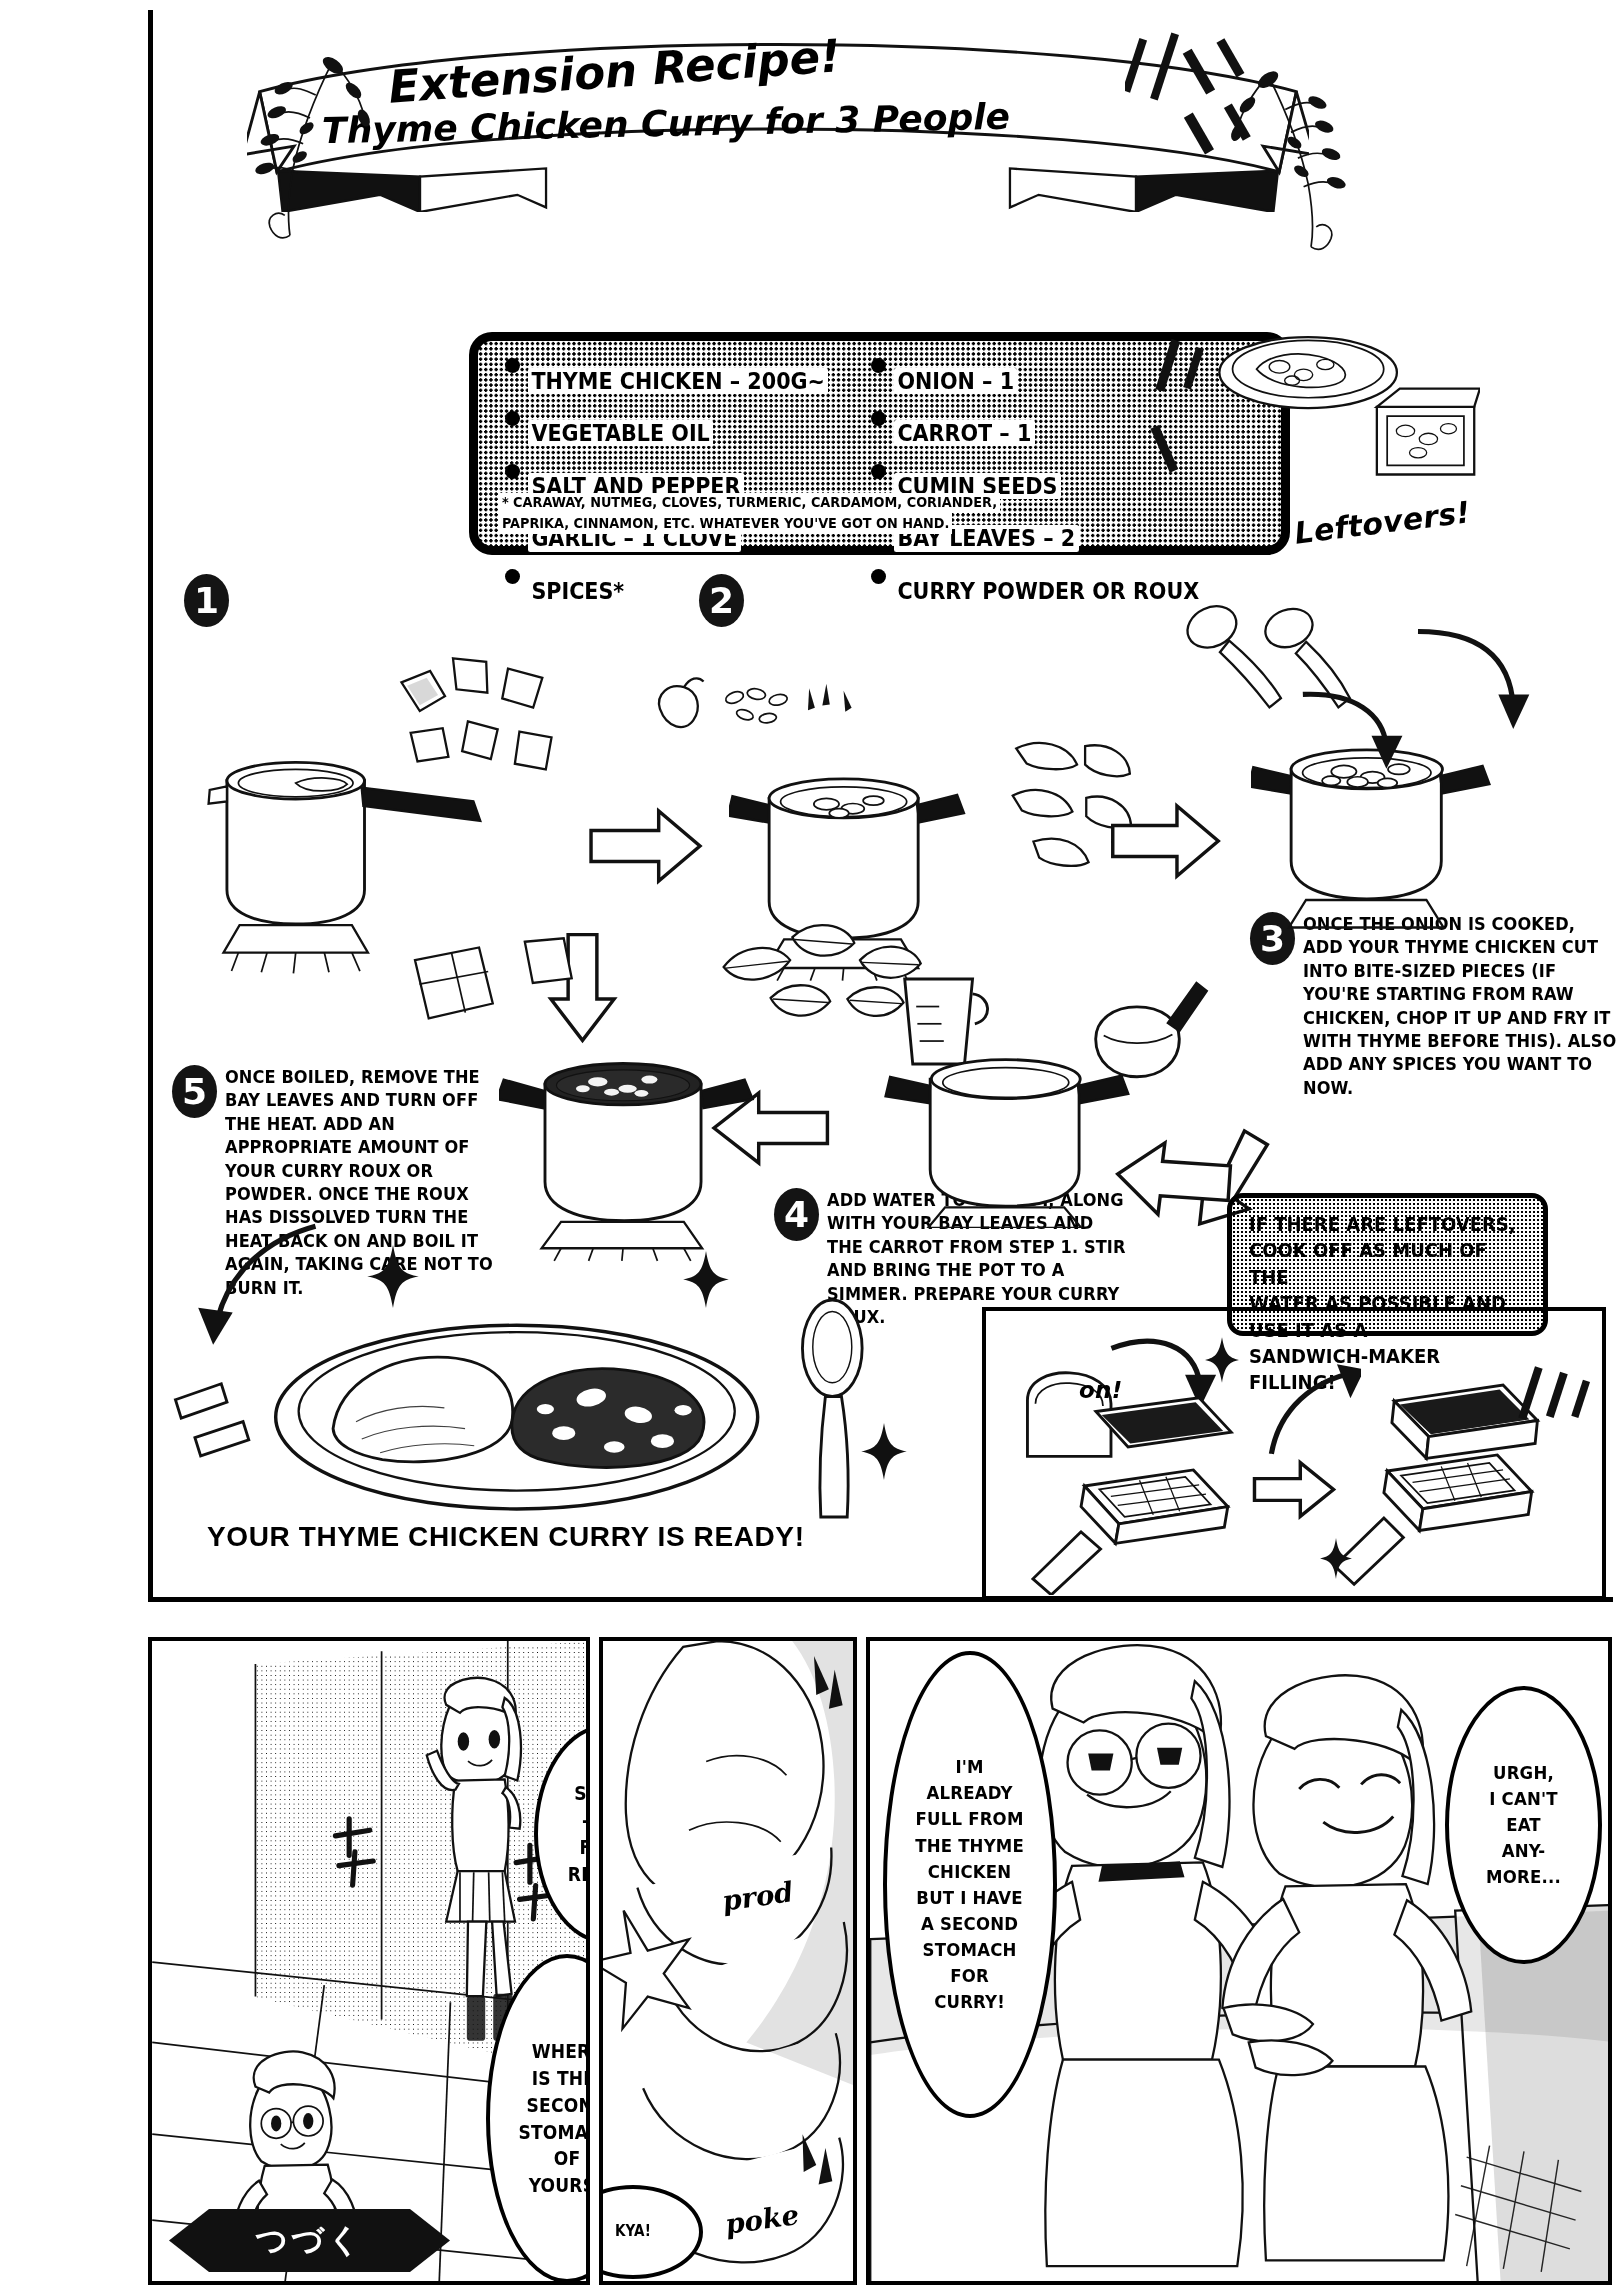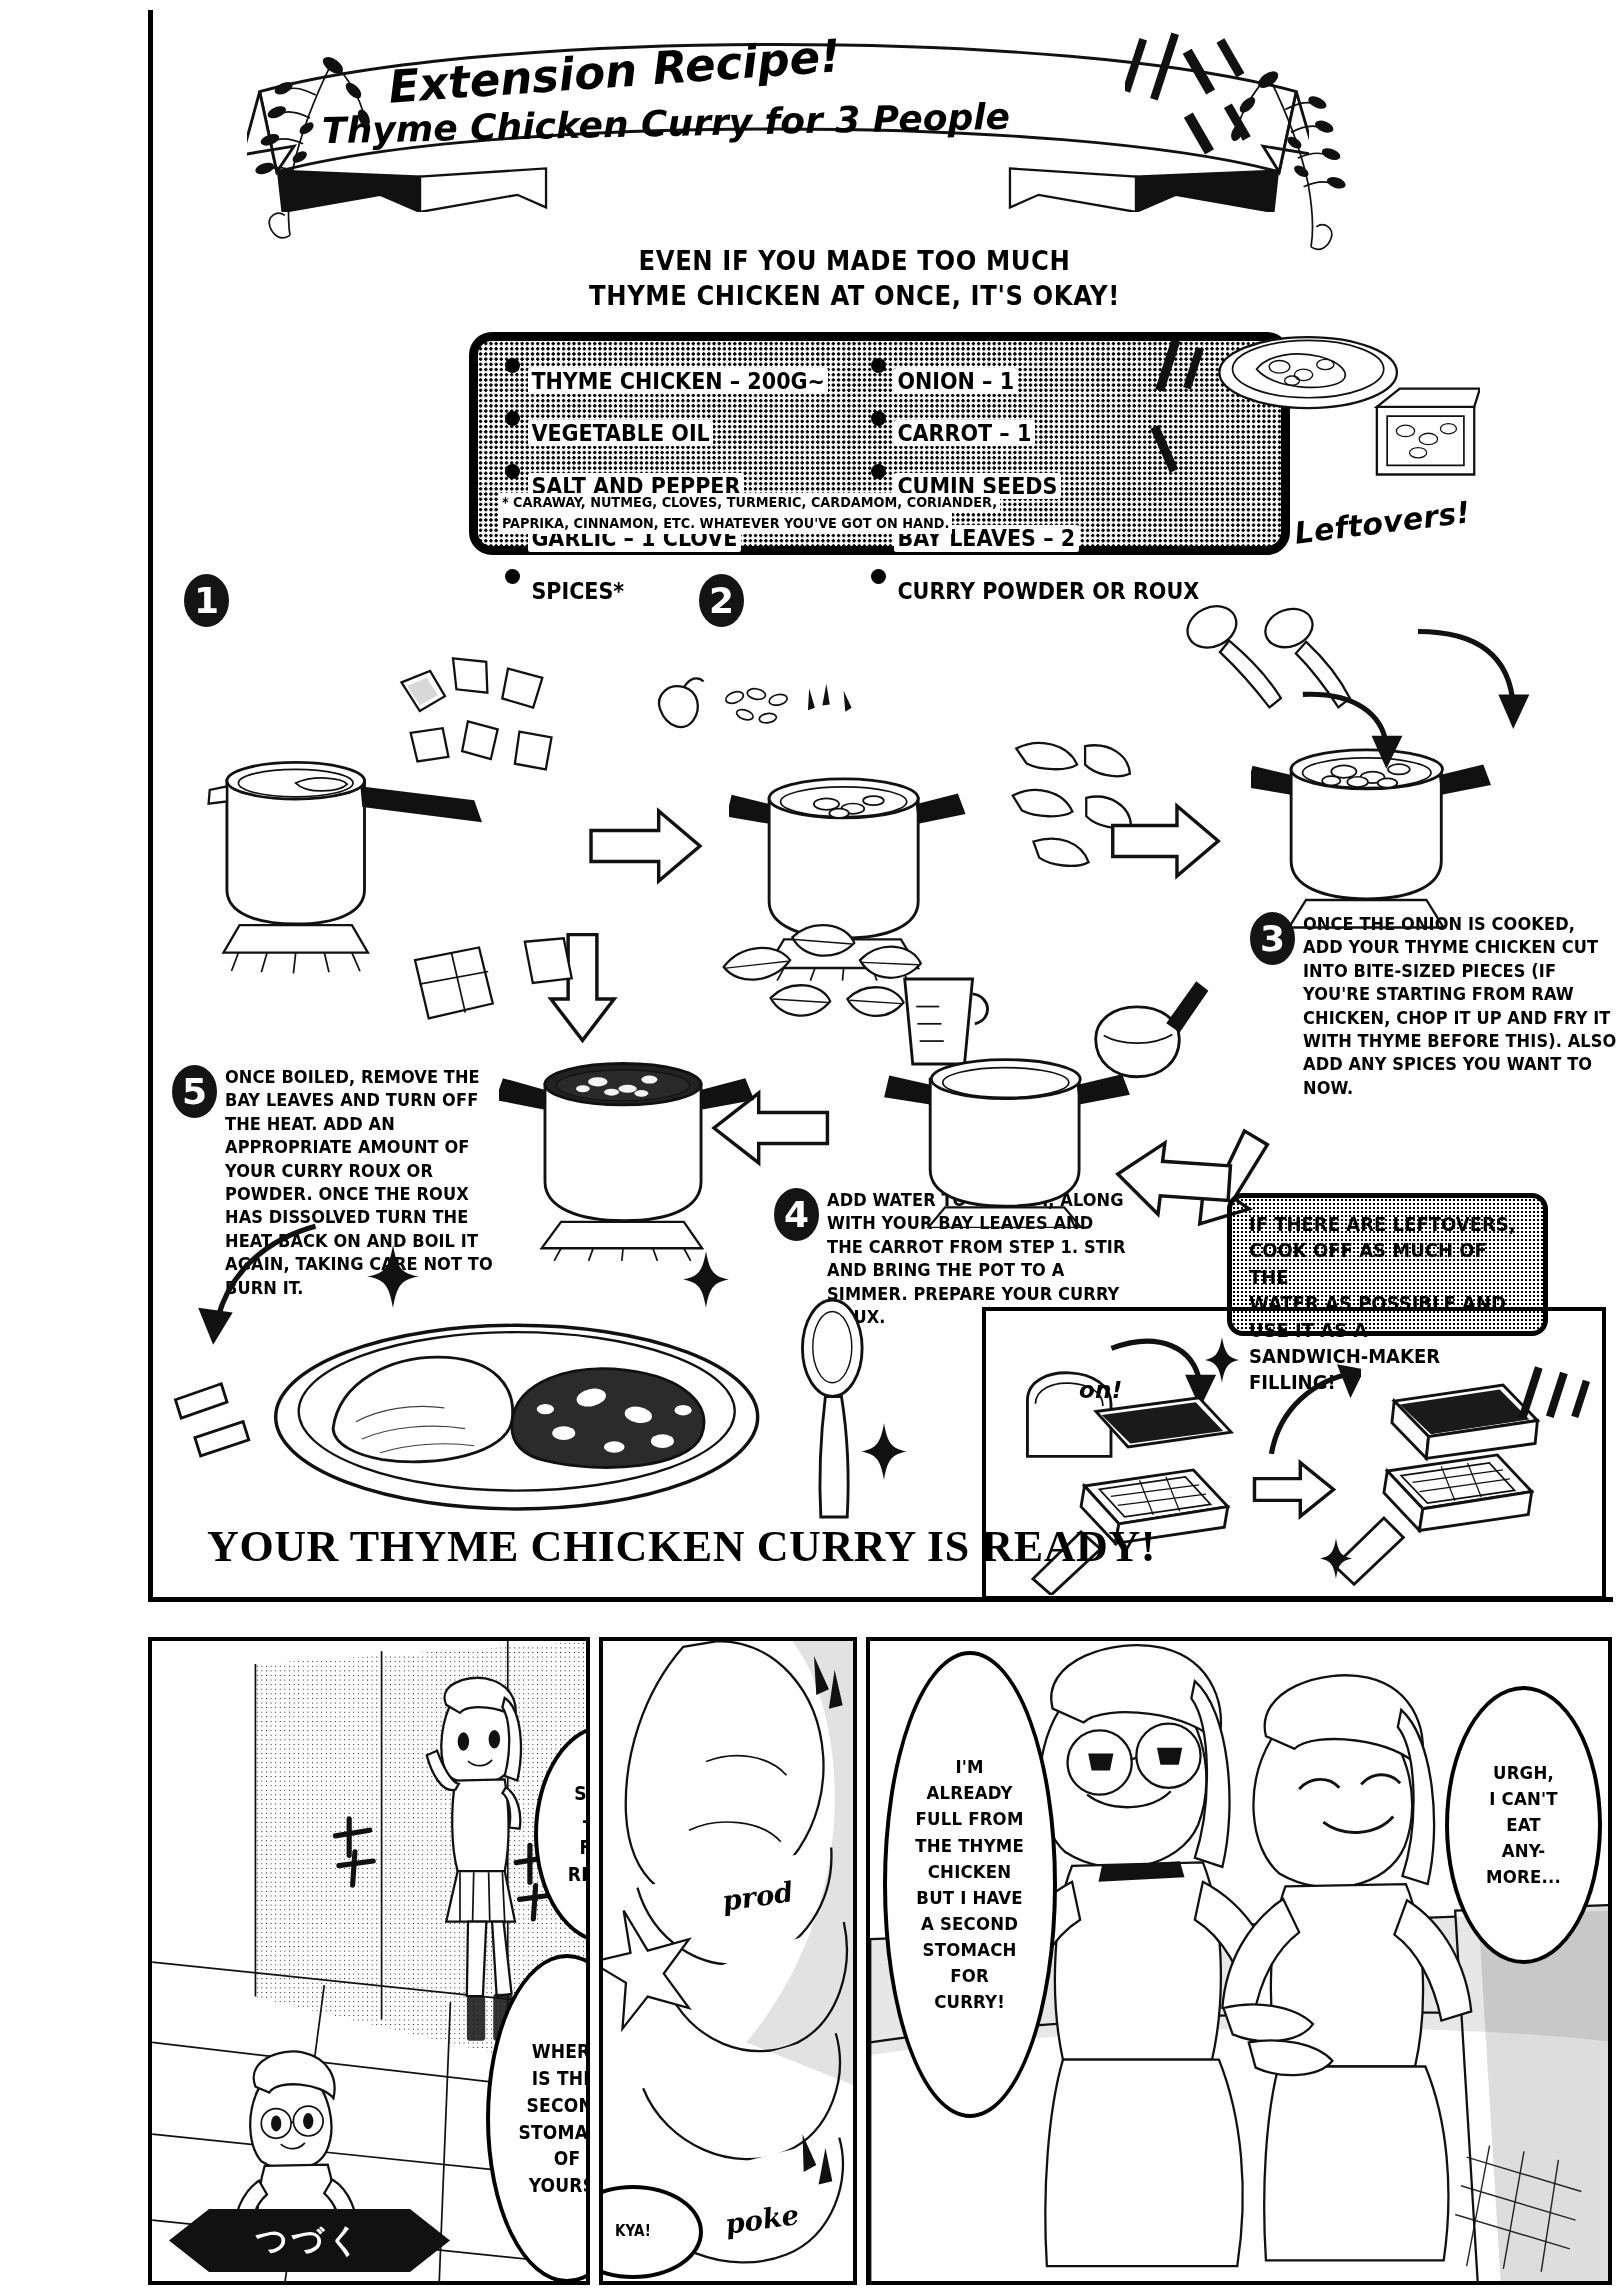--- a/index.html
+++ b/index.html
@@ -62,21 +62,21 @@
   #step4{left:774px;top:1188px;width:356px;}
   #step5{left:172px;top:1065px;width:327px;}
   #step4 .step-num,#step5 .step-num{margin-right:8px;}
 
   
   #note-box{left:1227px;top:1193px;width:321px;height:143px;border:5.7px solid #000;border-radius:16px;box-sizing:border-box;}
   #note-inner{position:absolute;left:1249px;top:1211px;width:281px;}
   #note-inner div{font-family:"DejaVu Sans Condensed","DejaVu Sans",sans-serif;font-weight:700;font-size:20px;line-height:1.32;}
 
   
-  #ready{left:207px;top:1521px;font-family:Liberation Serif, serif;font-weight:700;font-size:44px;letter-spacing:0.6px;}
+  #ready{left:207px;top:1521px;font-family:Liberation Sans, sans-serif;font-weight:700;font-size:28px;letter-spacing:0.6px;}
 
   
   #on-label{left:1079px;top:1377px;font-family:"DejaVu Sans",sans-serif;font-weight:700;font-style:italic;font-size:23px;}
 
   
   #strip{position:absolute;left:148px;top:1637px;width:1465px;height:648px;}
   .panel{position:absolute;border:4.6px solid #000;box-sizing:border-box;background:#fff;overflow:hidden;}
   #panel1{left:0;top:0;width:442px;height:648px;}
   #panel2{left:451px;top:0;width:258px;height:648px;}
   #panel3{left:718px;top:0;width:746px;height:648px;}
@@ -178,24 +178,20 @@
         <rect x="10" y="10" width="14" height="96" transform="rotate(18 17 58)"></rect>
         <rect x="62" y="0" width="14" height="120" transform="rotate(18 69 60)"></rect>
         <rect x="120" y="28" width="18" height="82" transform="rotate(-30 129 69)"></rect>
         <rect x="176" y="10" width="16" height="70" transform="rotate(-30 184 45)"></rect>
         <rect x="120" y="140" width="18" height="74" transform="rotate(-30 129 177)"></rect>
         <rect x="188" y="124" width="16" height="66" transform="rotate(-30 196 157)"></rect>
       </g>
     </svg>
   </div>
 
-  <div class="abs" id="subtitle">
-    <div class="l">EVEN IF YOU MADE TOO MUCH</div>
-    <div class="l">THYME CHICKEN AT ONCE, IT'S OKAY!</div>
-  </div>
 
   <div class="abs" id="ing-box">
     <div class="shade halftone" style="inset:-9.2px;border:9.2px solid #000;border-radius:23px;box-sizing:border-box;"></div>
     <div class="shade" style="background:transparent;border:0;"></div>
   </div>
   <div class="abs" style="left:469px;top:332px;width:803px;height:205px;">
     <div class="ing-col" style="left:36px;width:356px;">
       <div class="ing-li">
         <span class="ing-bullet"></span>
         <span class="ing-txt">THYME CHICKEN – 200G~</span>

